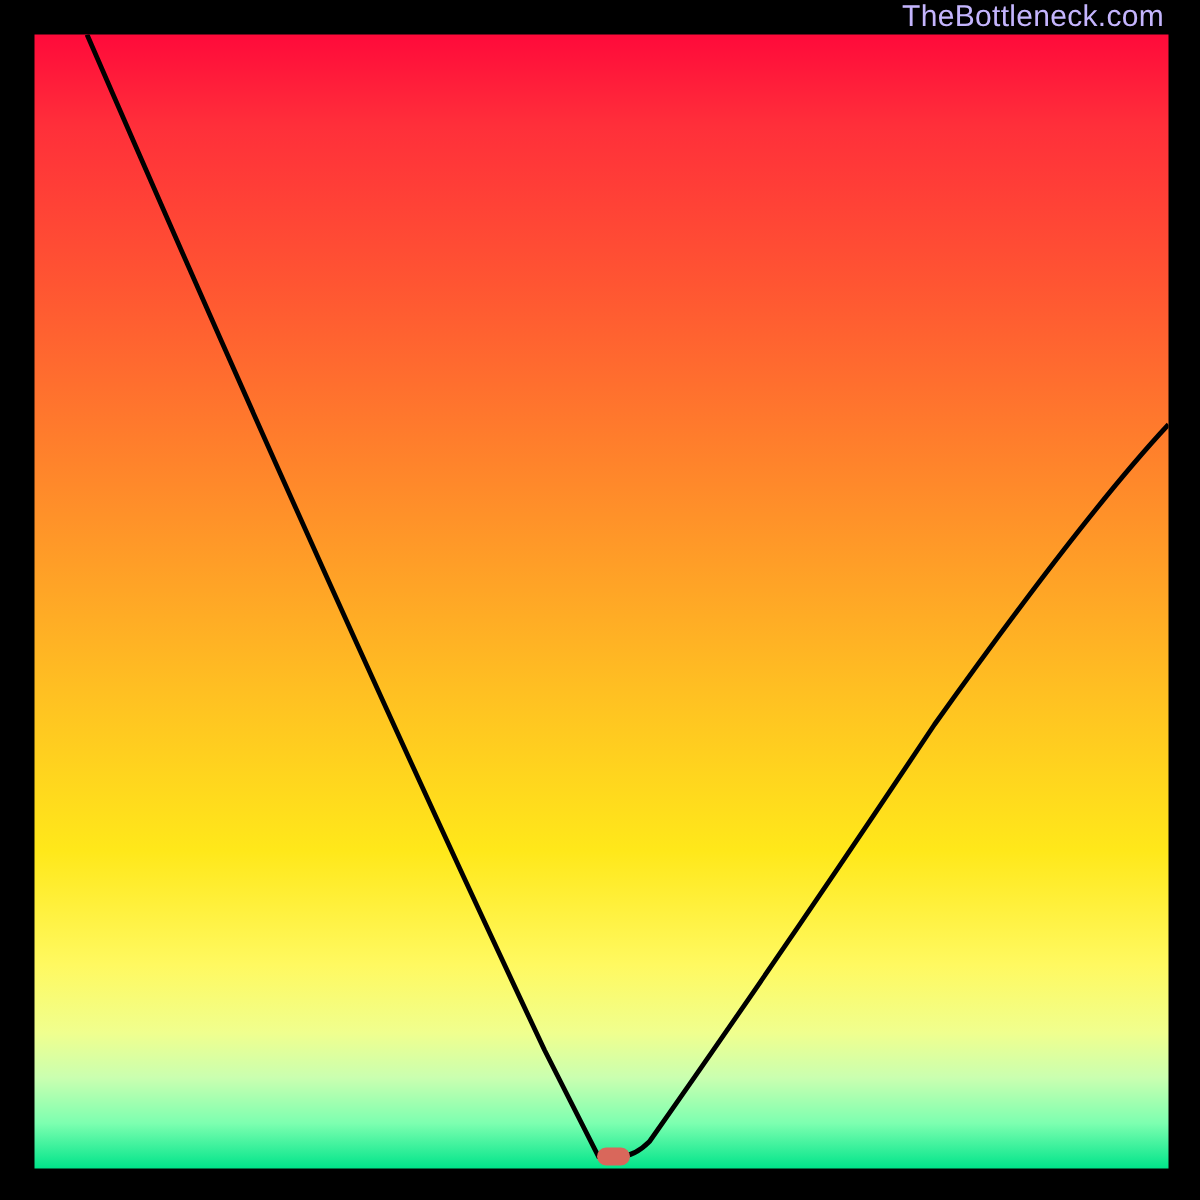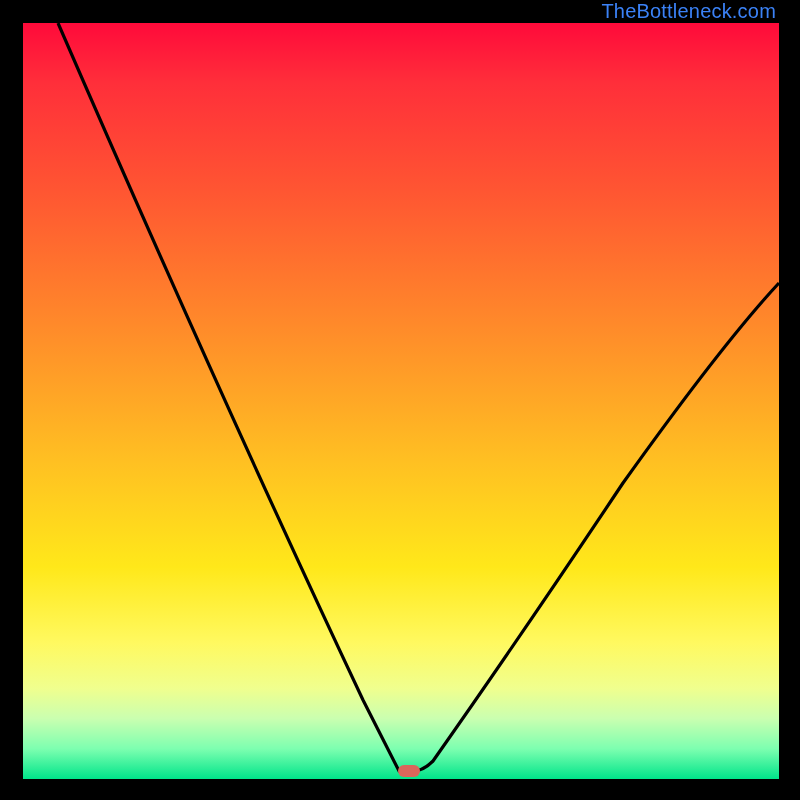--- a/index.html
+++ b/index.html
@@ -37,21 +37,21 @@
       #f0ff8e 88%,
       #caffb0 92%,
       #7dffb0 96%,
       #00e48a 100%
     );
   }
   .watermark {
     position: absolute;
     top: 0;
     right: 24px;
-    color: #3b82f6;
+    color: #c4b5fd;
     font-family: Arial, Helvetica, sans-serif;
     font-size: 20px;
     line-height: 22px;
     letter-spacing: 0.2px;
   }
   svg.curve {
     position: absolute;
     left: 0;
     top: 0;
     width: 756px;

